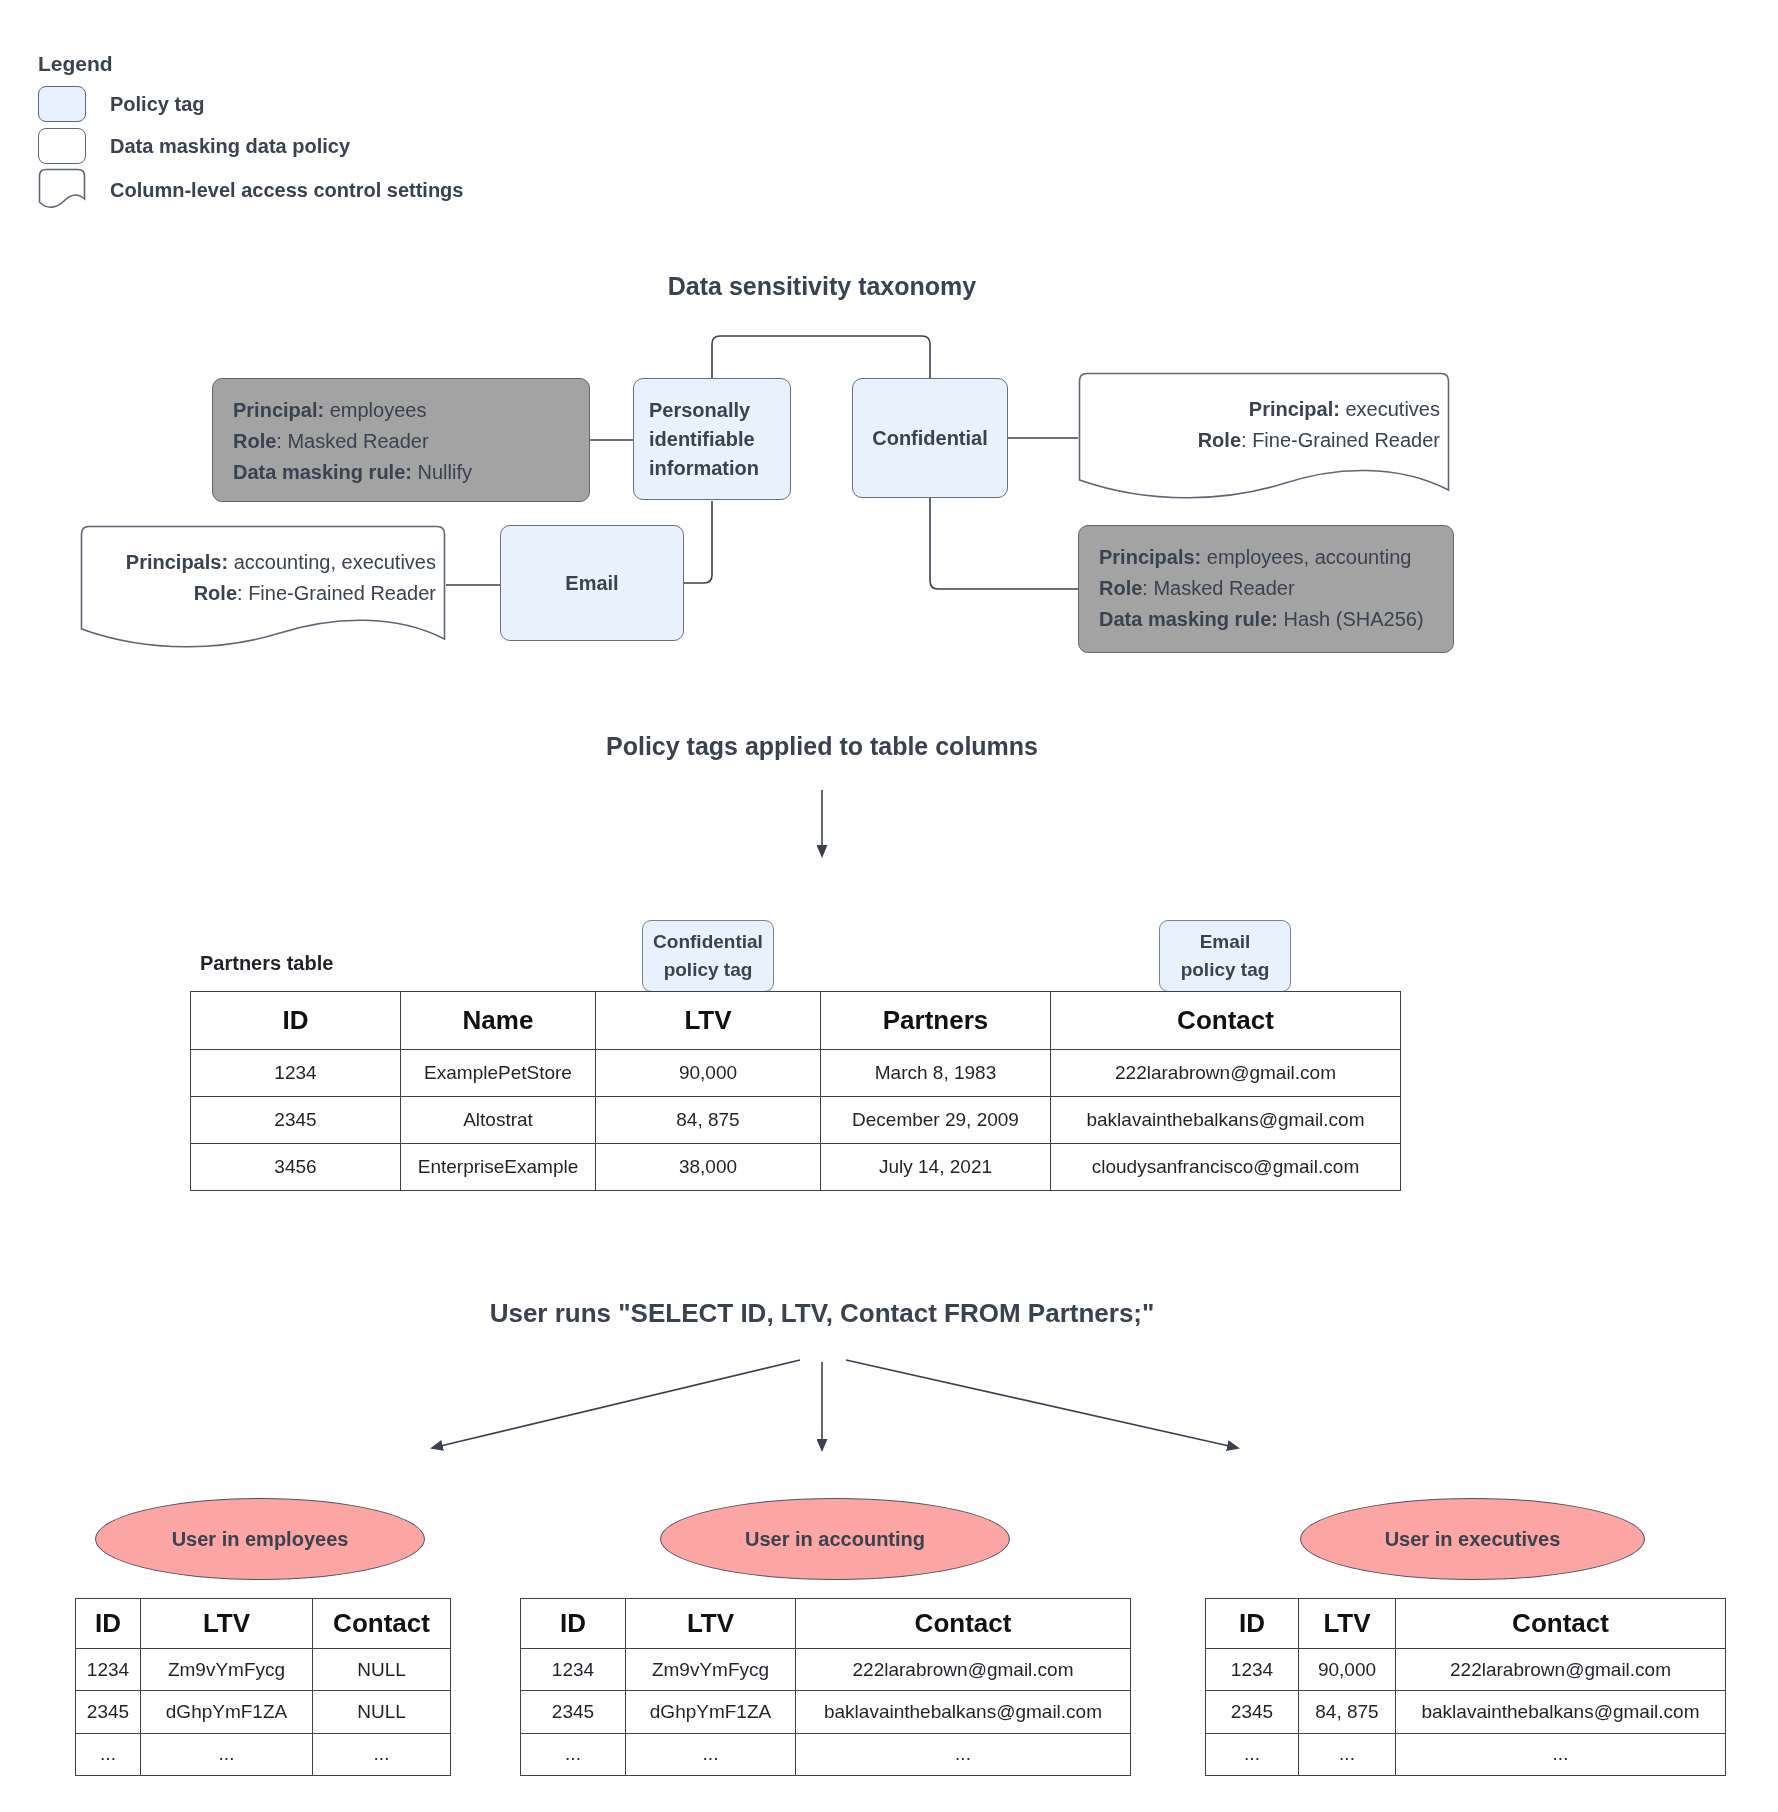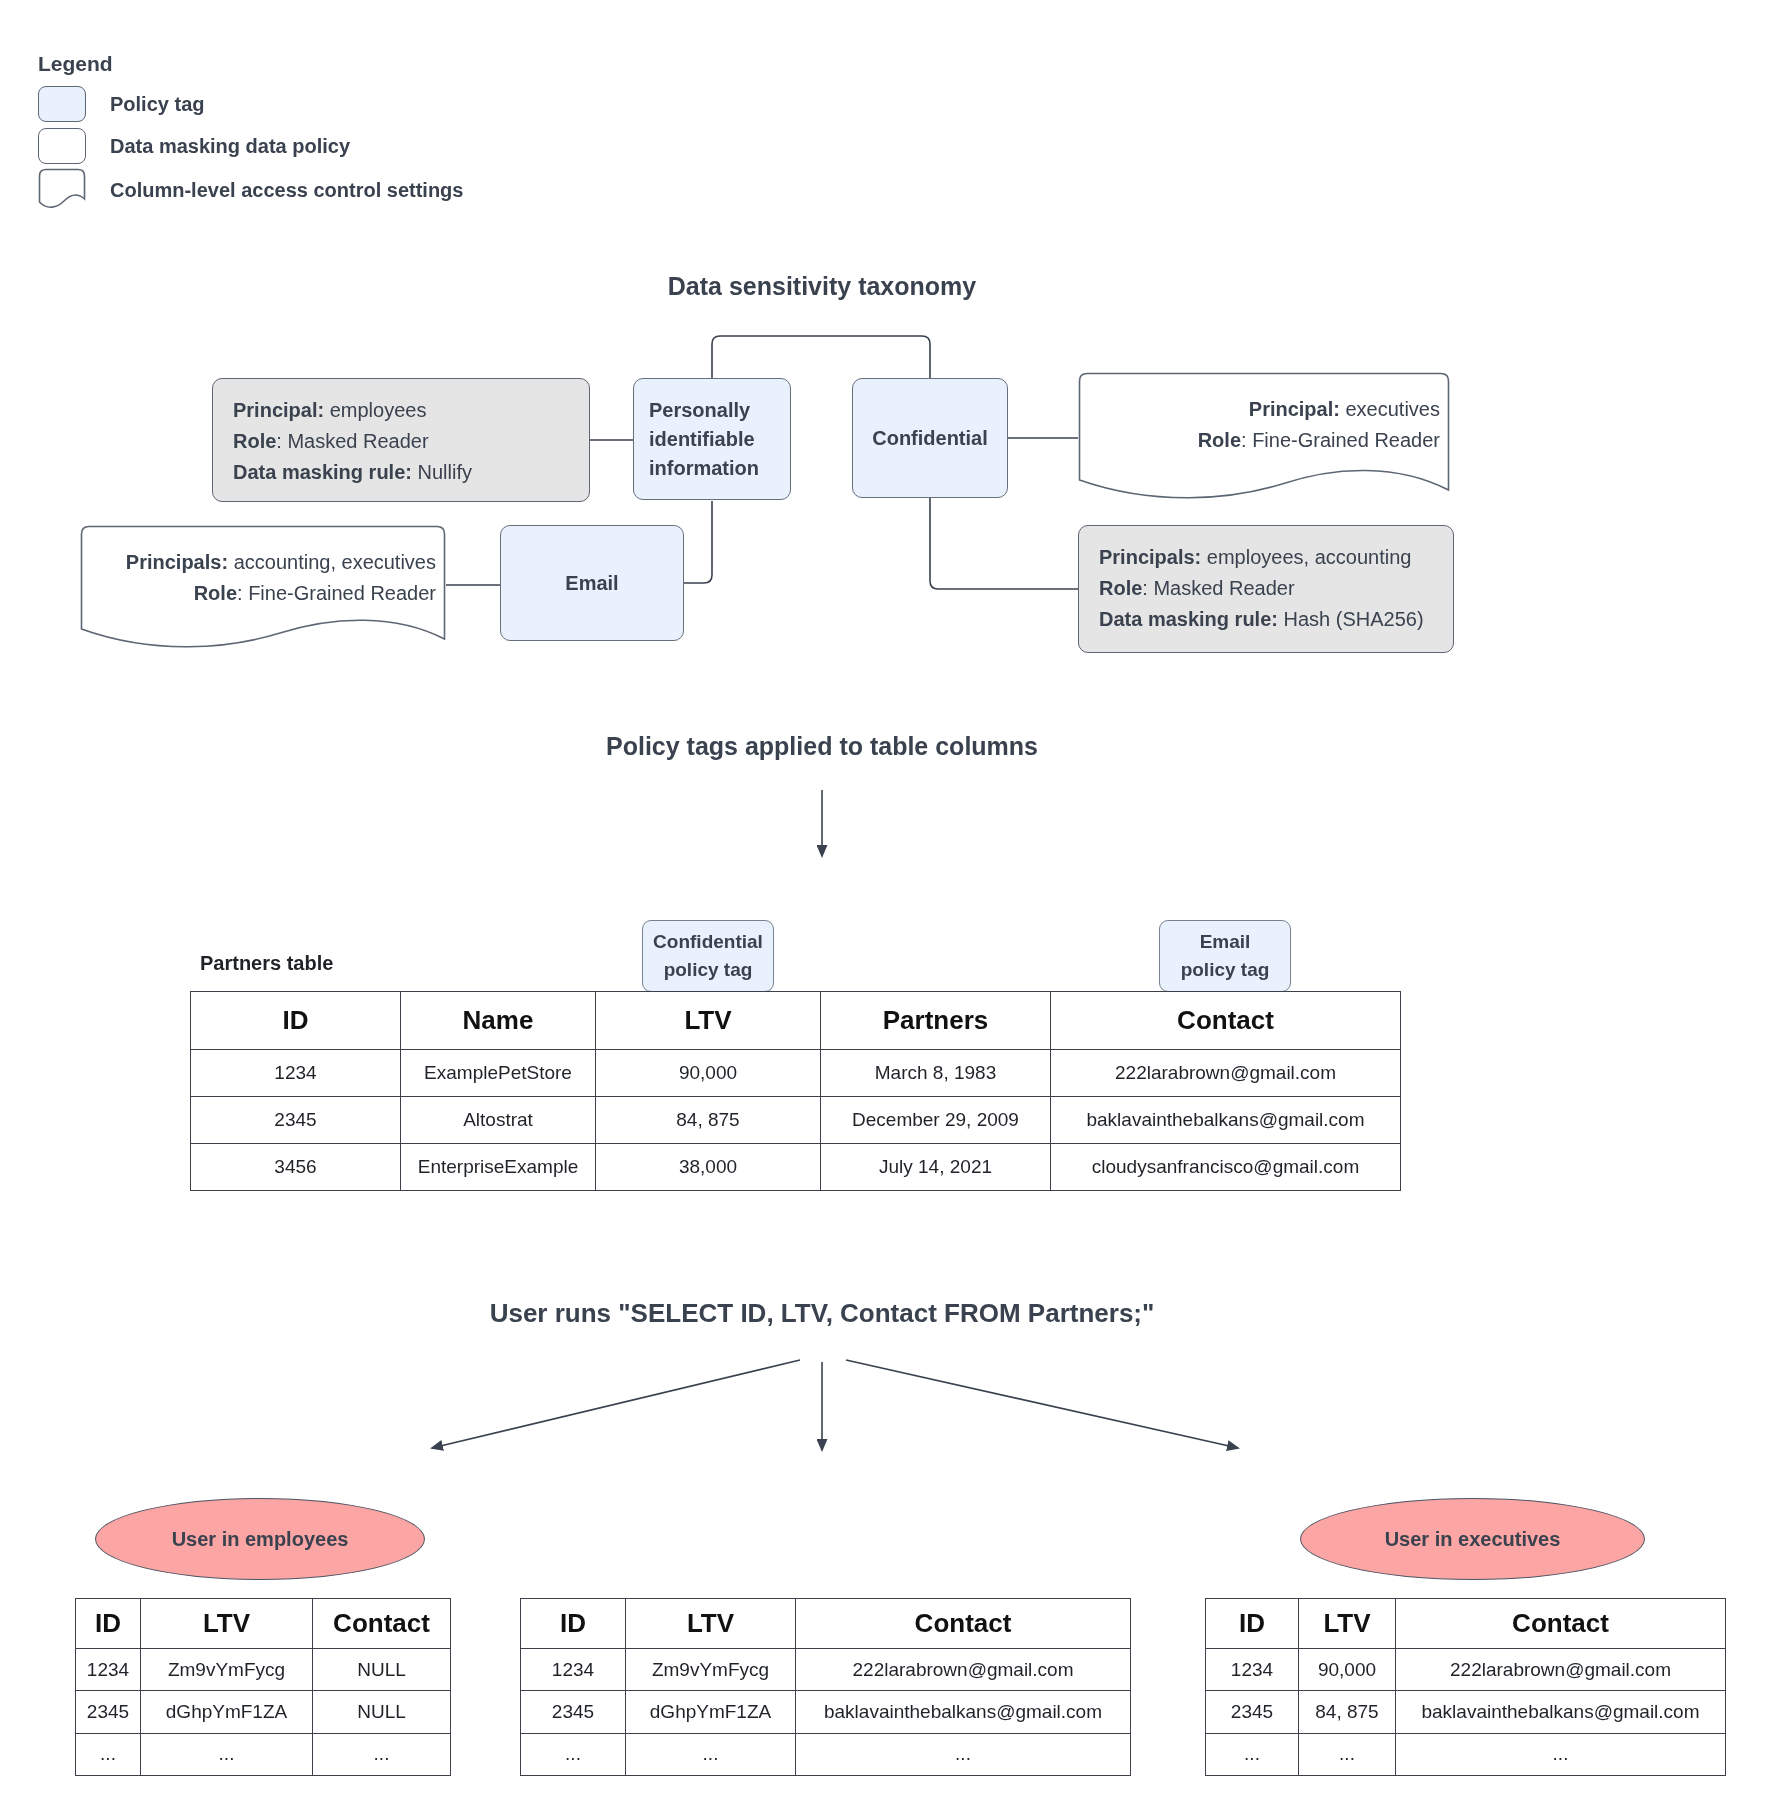--- a/index.html
+++ b/index.html
@@ -22,21 +22,21 @@
   .sec-title { left:0; width:1644px; text-align:center; font-weight:bold; }
   .title-1 { top:272px; font-size:25px; }
   .title-2 { top:732px; font-size:25px; }
   .title-3 { top:1298px; font-size:26px; }
 
   
   .node { border:1.6px solid #66707c; border-radius:10px; background:#e9f1fc;
           font-size:20px; font-weight:bold; display:flex; align-items:center; }
   .node.center { justify-content:center; text-align:center; }
   .node.padded { padding-left:15px; padding-right:8px; line-height:1.45; }
-  .policy-box { border:1.4px solid #5d6673; border-radius:10px; background:#e5e5e5;
+  .policy-box { border:1.4px solid #5d6673; border-radius:10px; background:#a3a3a3;
                 font-size:20px; line-height:1.55; padding:16px 10px 10px 20px; }
   .doc-text { font-size:20px; line-height:1.55; padding:22px 10px 0 20px;text-align:right; }
   .doc-shape path { fill:#ffffff; stroke:#5d6673; stroke-width:1.6; }
 
   
   .tag { background:#e9f1fc; border:1.6px solid #7a828e; border-radius:9px;
          font-size:19px; font-weight:bold; text-align:center; line-height:1.45;
          display:flex; flex-direction:column; justify-content:center; }
   .ptable-label { font-size:20px; font-weight:bold; color:#1f2328; }
   table.grid { border-collapse:collapse; table-layout:fixed; width:100%; height:100%; }
@@ -215,20 +215,21 @@
       </tr>
       <tr>
         <td>...</td>
         <td>...</td>
         <td>...</td>
       </tr>
     </tbody>
       </table>
   </div>
 
+  <div class="abs oval" style="left:660px; top:1498px; width:350px; height:82px;">User in accounting</div>
   <div class="abs" style="left:520px; top:1598px; width:610px; height:178px;">
     <table class="grid rtable">
       <colgroup>
           <col style="width:105px">
           <col style="width:170px">
           <col style="width:335px">
         </colgroup>
       <tbody>
           <tr style="height:50px">
         <th>ID</th>

